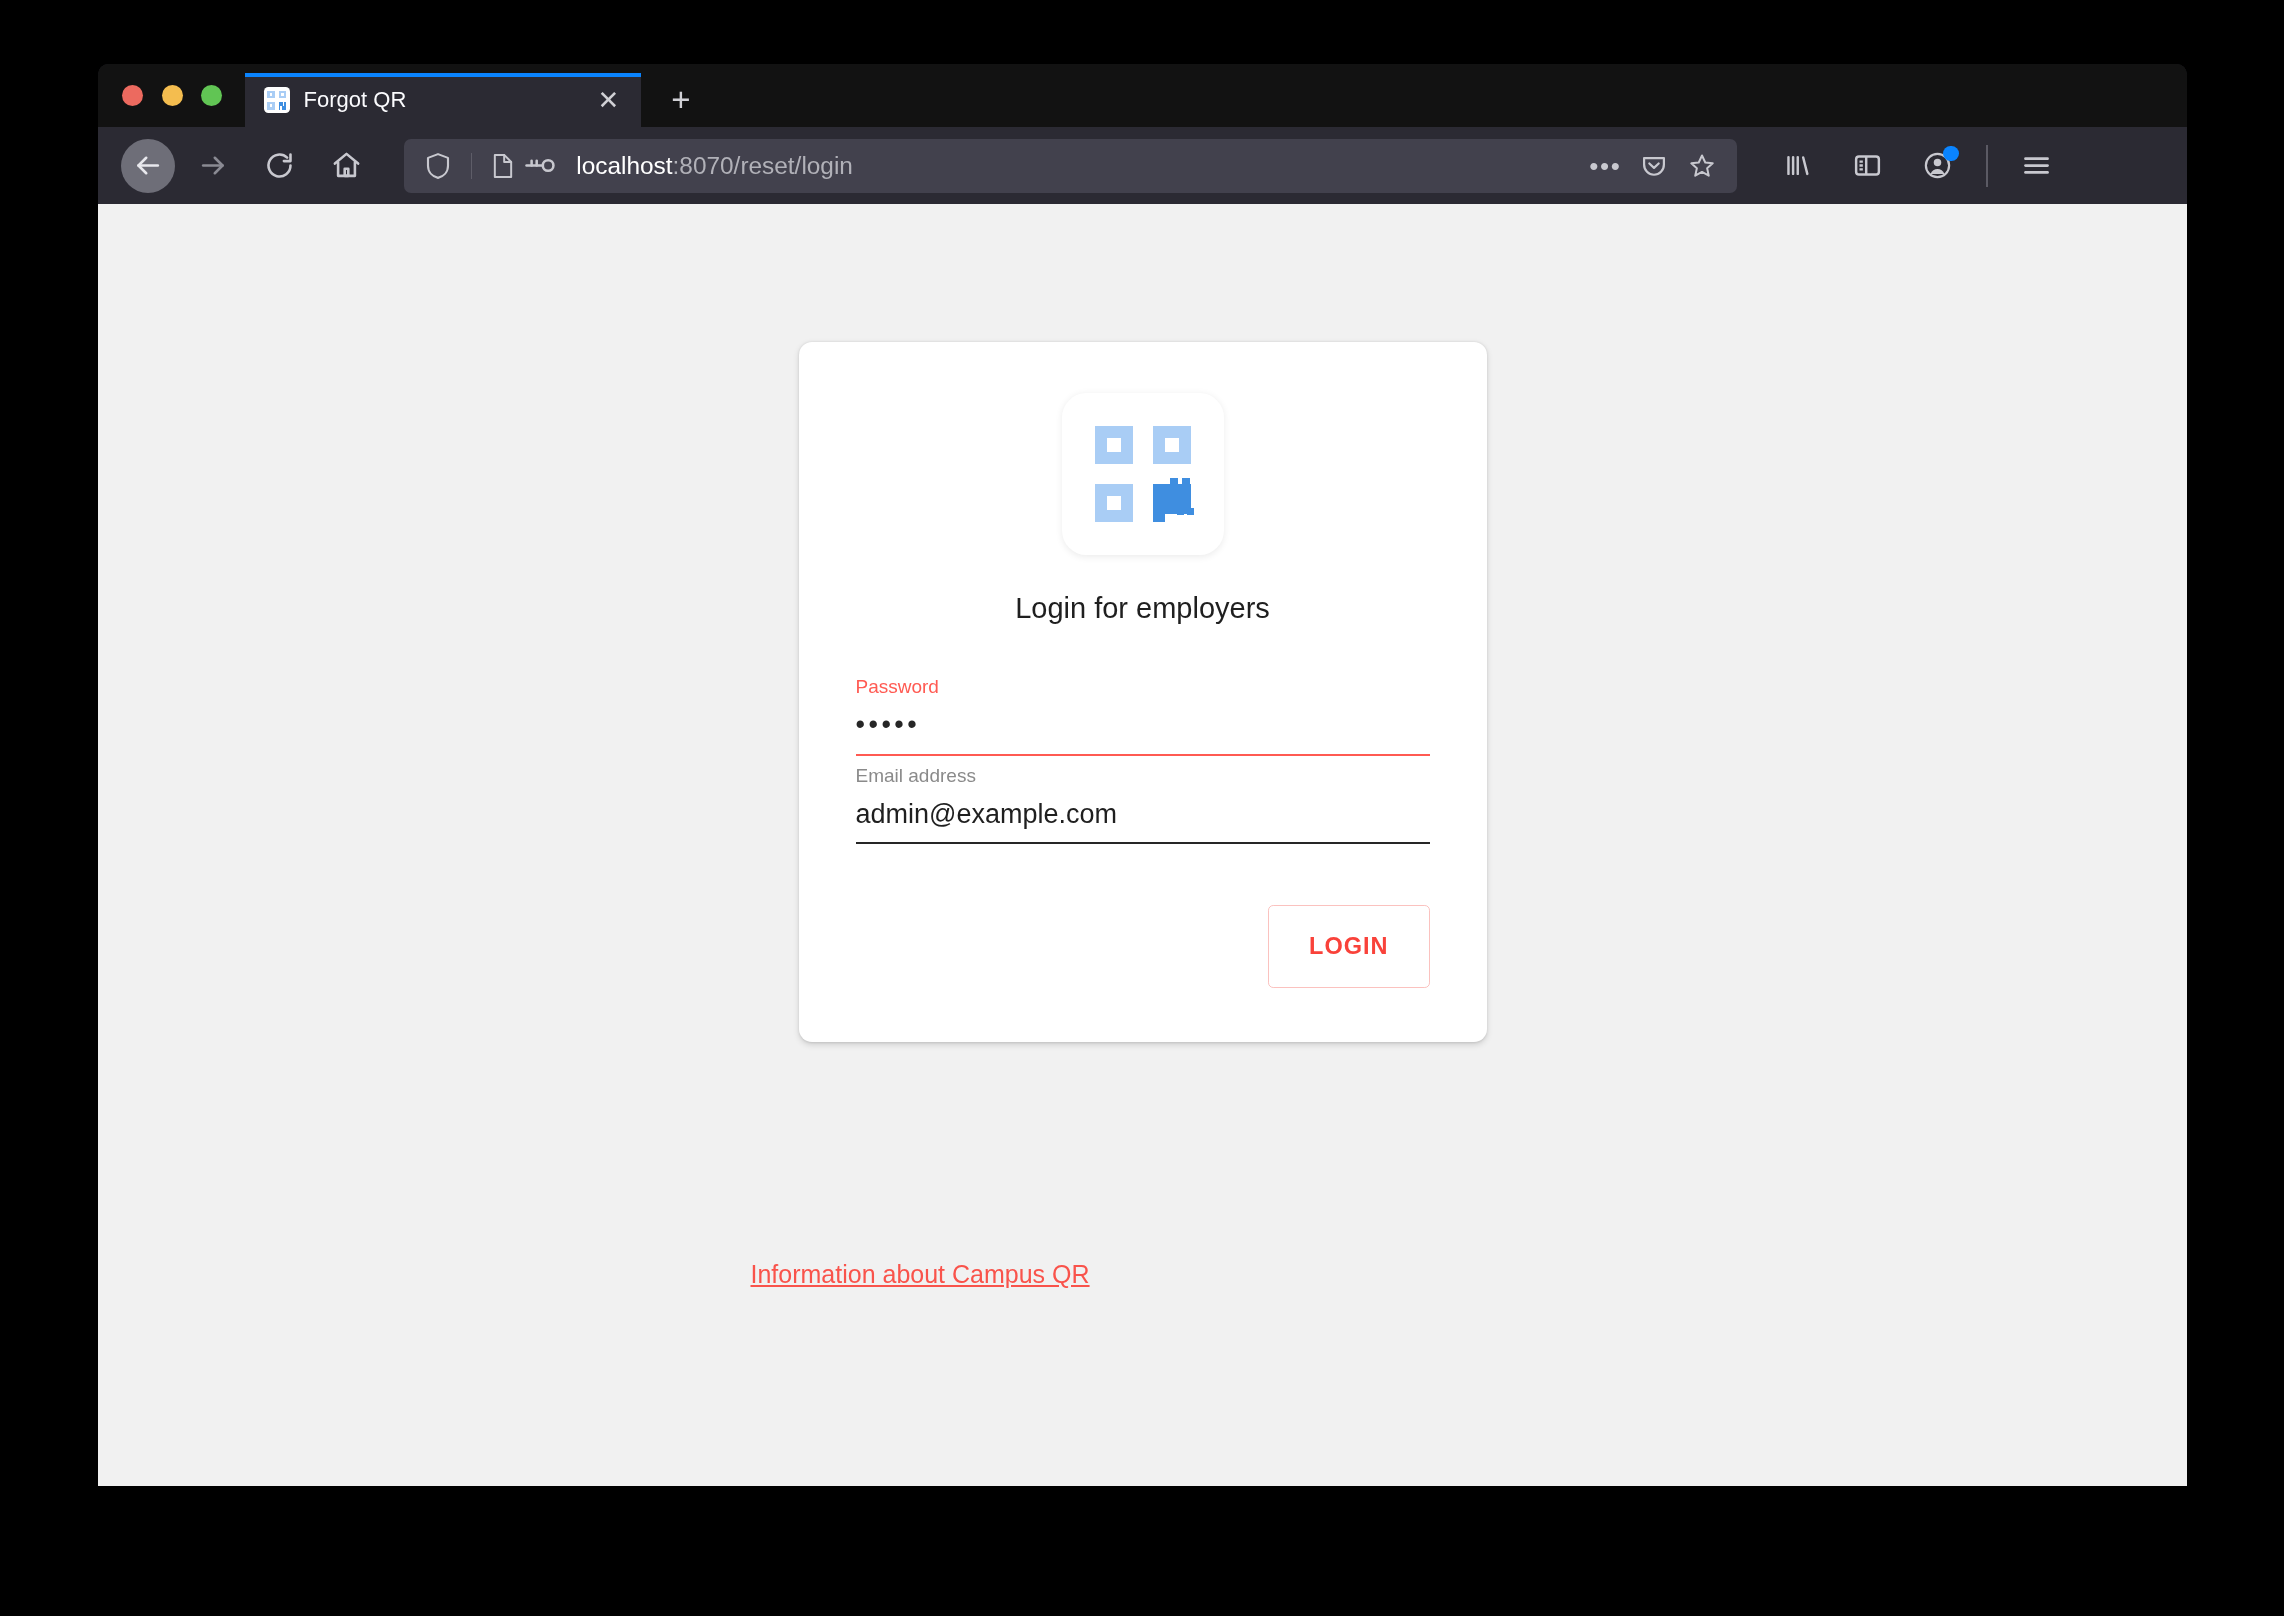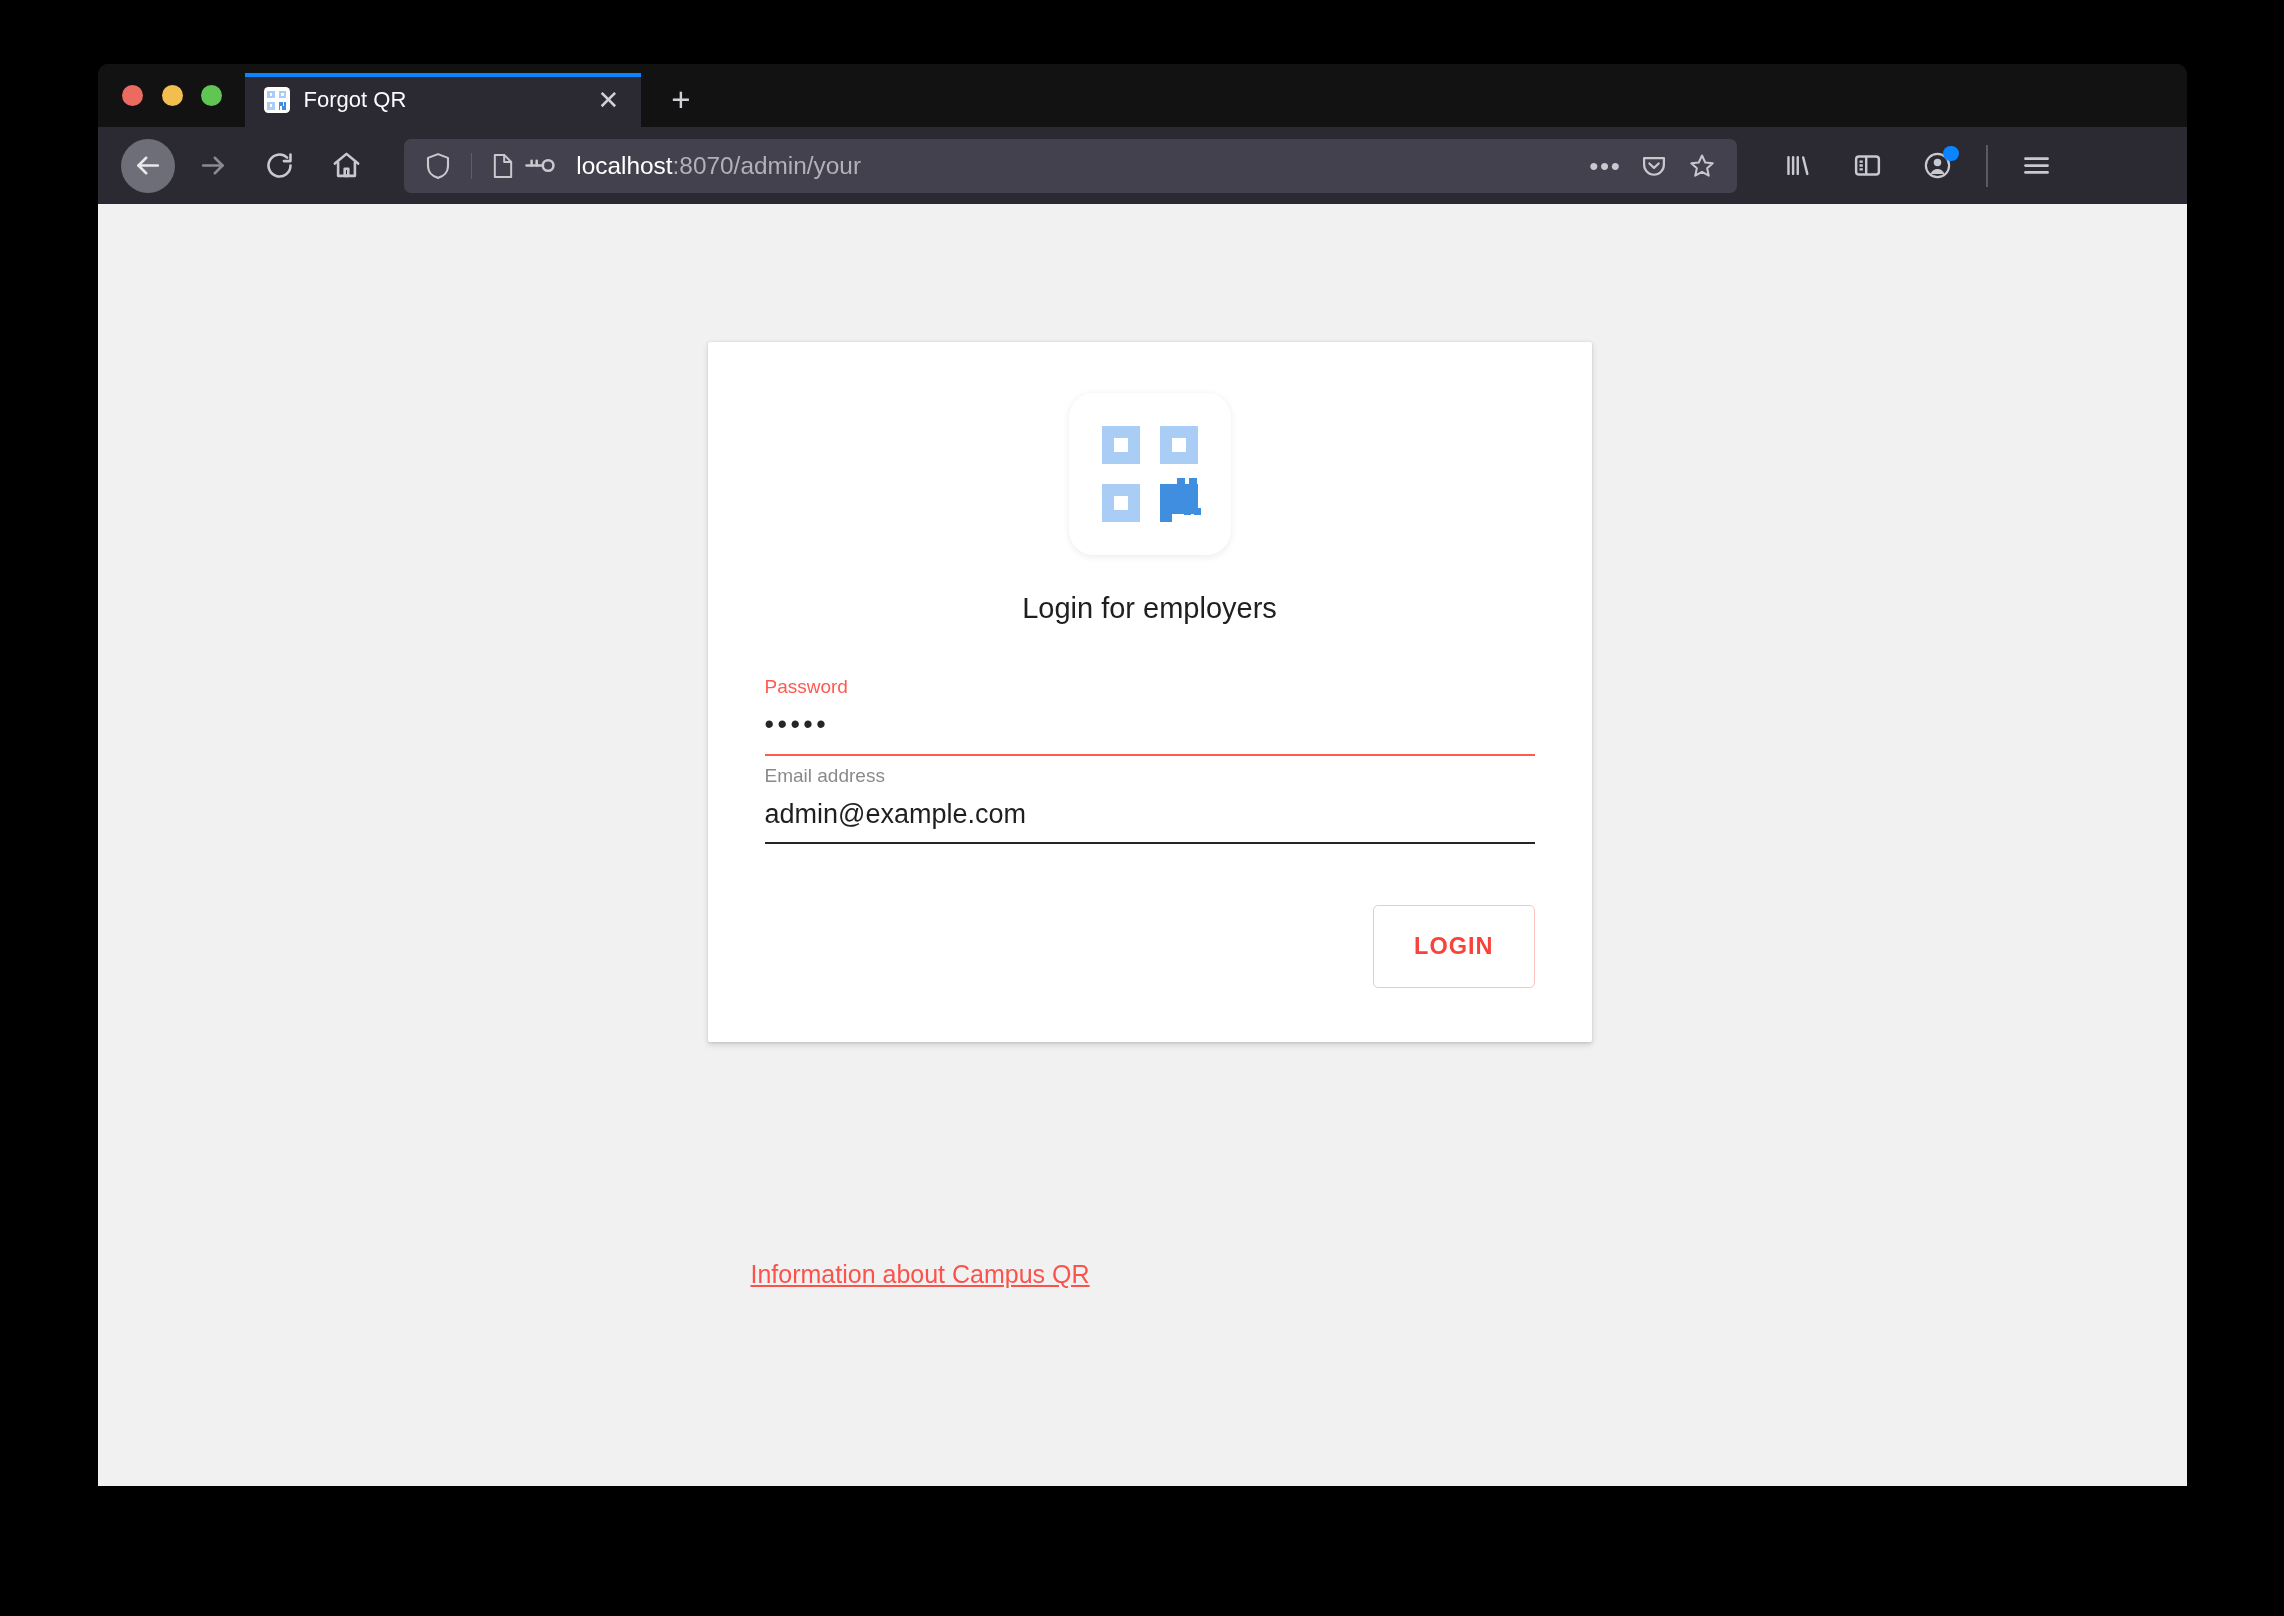--- a/index.html
+++ b/index.html
@@ -193,26 +193,25 @@
     background: #f1f1f1;
     position: relative;
     overflow: hidden;
   }
 
   .login-card {
     position: absolute;
     left: 50%;
     transform: translateX(-50%);
     top: 138px;
-    width: 884px;
+    width: 688px;
     background: #ffffff;
-    border-radius: 2px;
+    border-radius: 13px;
     box-shadow: 0 2.6px 6.1px rgba(0,0,0,0.13), 0 0.9px 2.6px rgba(0,0,0,0.10);
     padding: 51px 57px 54px 57px;
-    margin-left: 7px;
   }
 
   
   .logo-wrap {
     display: flex;
     justify-content: center;
     margin-bottom: 37px;
   }
   .logo {
     width: 162px; height: 162px;
@@ -393,21 +392,21 @@
         </svg>
       </span>
       <span class="key-icon">
         <svg width="33" height="19" viewBox="0 0 26 14" fill="none" stroke="#c8c8cf" stroke-width="2" stroke-linecap="round">
           <circle cx="19" cy="7" r="4.2"></circle>
           <line x1="2" y1="7" x2="14.8" y2="7"></line>
           <line x1="6" y1="3.3" x2="6" y2="7"></line>
           <line x1="10" y1="3.3" x2="10" y2="7"></line>
         </svg>
       </span>
-      <span class="url-text"><span class="host">localhost</span><span>:8070/admin/your</span></span>
+      <span class="url-text"><span class="host">localhost</span><span>:8070/reset/login</span></span>
       <span class="url-actions">
         <span class="url-act-btn" style="color:#c8c8cf;font-size:26px;letter-spacing:1.7px;line-height:1;">•••</span>
         <span class="url-act-btn">
           <svg width="28" height="28" viewBox="0 0 24 24" fill="none" stroke="#c8c8cf" stroke-width="1.9" stroke-linecap="round" stroke-linejoin="round">
             <path d="M3.5 5.2h17v5.5c0 5-3.8 8.8-8.5 8.8S3.5 15.7 3.5 10.7z"></path>
             <polyline points="8 9.8 12 13.6 16 9.8"></polyline>
           </svg>
         </span>
         <span class="url-act-btn">
           <svg width="28" height="28" viewBox="0 0 24 24" fill="none" stroke="#c8c8cf" stroke-width="1.7" stroke-linecap="round" stroke-linejoin="round">

